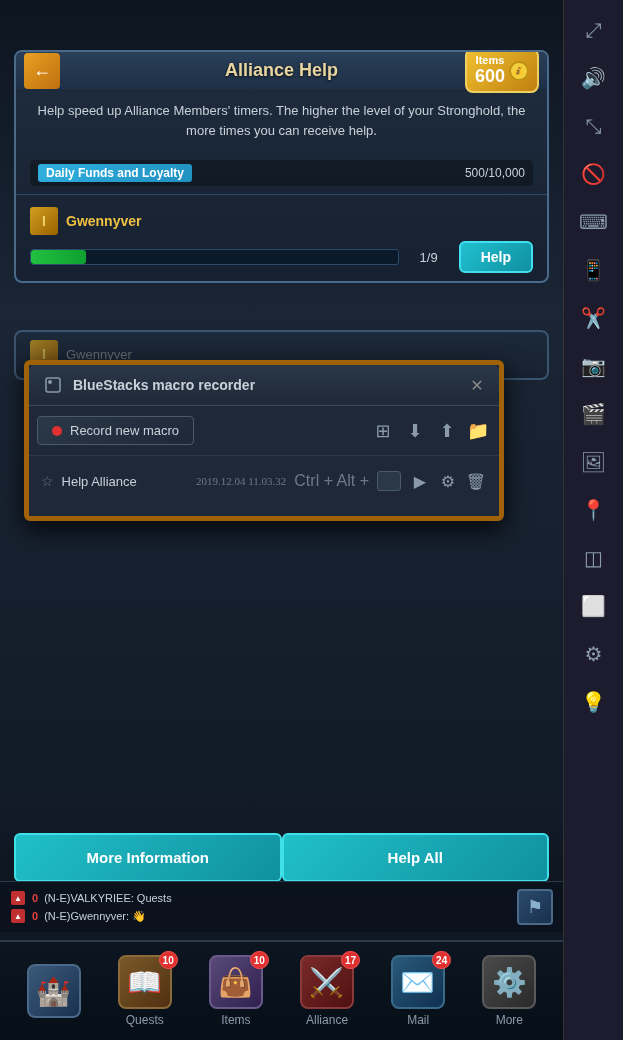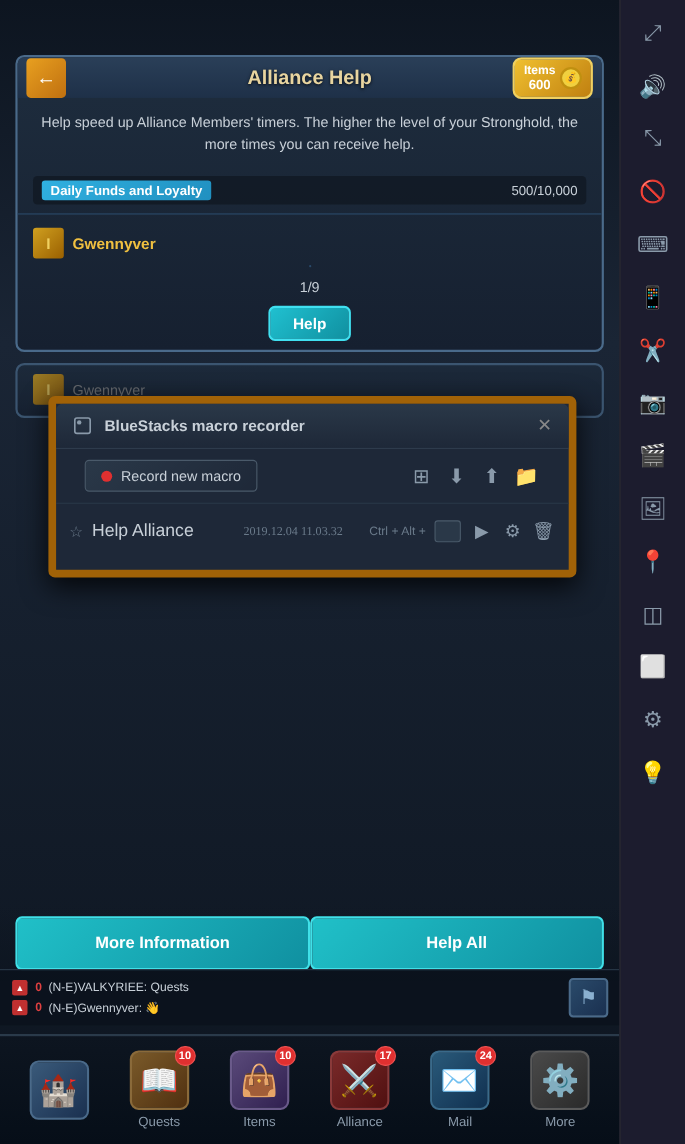--- a/index.html
+++ b/index.html
@@ -185,21 +185,21 @@
     }
 
     .gold-label {
       color: white;
       font-size: 11px;
       font-weight: bold;
     }
 
     .gold-amount {
       color: white;
-      font-size: 12px;
+      font-size: 18px;
       font-weight: bold;
     }
 
     .gold-coin {
       width: 20px;
       height: 20px;
       background: #f0d040;
       border-radius: 50%;
       border: 2px solid #c09010;
       display: flex;
@@ -283,21 +283,20 @@
 
     .request-text {
       color: #c8d0d8;
       font-size: 13px;
     }
 
     .progress-row {
       display: flex;
       align-items: center;
       gap: 10px;
-      flex-direction: column;
     }
 
     .progress-bar-container {
       flex: 1;
       height: 16px;
       background: #0a1a2a;
       border-radius: 3px;
       overflow: hidden;
       border: 1px solid #2a4a6a;
     }
@@ -324,24 +323,24 @@
       font-weight: bold;
       padding: 6px 20px;
       cursor: pointer;
       white-space: nowrap;
     }
 
     
     .macro-overlay {
       position: absolute;
       top: 360px;
-      left: 44px;
+      left: 24px;
       width: 480px;
       background: #1e2838;
-      border: 7px solid #a16207;
+      border: 5px solid #a16207;
       border-radius: 6px;
       box-shadow: 0 8px 24px rgba(0,0,0,0.8);
       z-index: 100;
     }
 
     .macro-header {
       background: linear-gradient(180deg, #2a3848 0%, #1e2838 100%);
       display: flex;
       align-items: center;
       padding: 8px 12px;
@@ -372,21 +371,21 @@
       font-size: 16px;
       cursor: pointer;
       width: 20px;
       height: 20px;
       display: flex;
       align-items: center;
       justify-content: center;
     }
 
     .macro-toolbar {
-      padding: 10px 26px;
+      padding: 10px 8px;
       display: flex;
       align-items: center;
       justify-content: space-between;
       border-bottom: 1px solid #2a3848;
     }
 
     .record-btn {
       background: linear-gradient(135deg, #2a3848 0%, #1e2838 100%);
       border: 1px solid #4a5a6a;
       border-radius: 4px;
@@ -436,34 +435,33 @@
     }
 
     .macro-star {
       color: #6a7a8a;
       font-size: 14px;
       cursor: pointer;
     }
 
     .macro-name {
       color: #c8d0d8;
-      font-size: 16px;
+      font-size: 13px;
       flex: 1;
     }
 
     .macro-date {
       color: #6a7a8a;
       font-size: 11px;
       font-family: Liberation Serif, serif;
     }
 
     .macro-shortcut {
       color: #6a7a8a;
-      font-size: 11px;
-      margin-left: 16px;
+      font-size: 16px;
     }
 
     .macro-key-box {
       width: 24px;
       height: 20px;
       border: 1px solid #4a5a6a;
       border-radius: 3px;
       background: #2a3848;
     }
 

